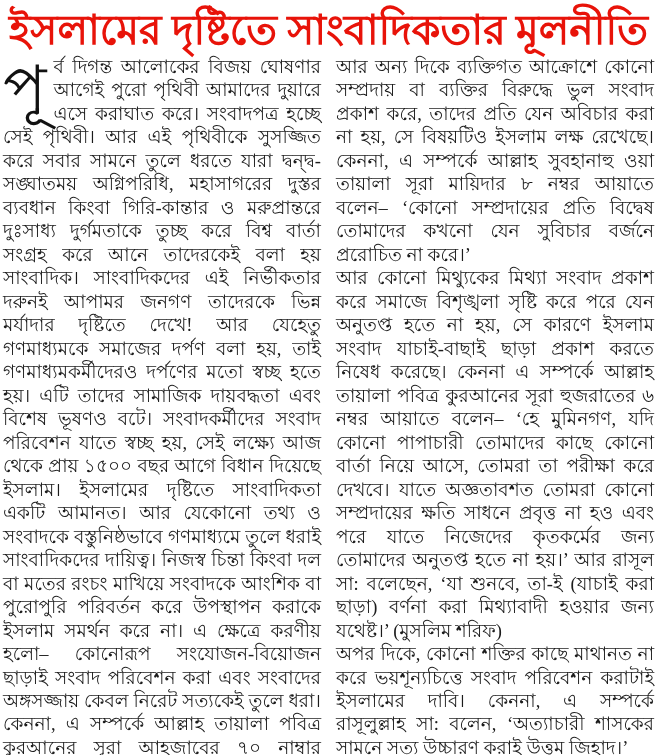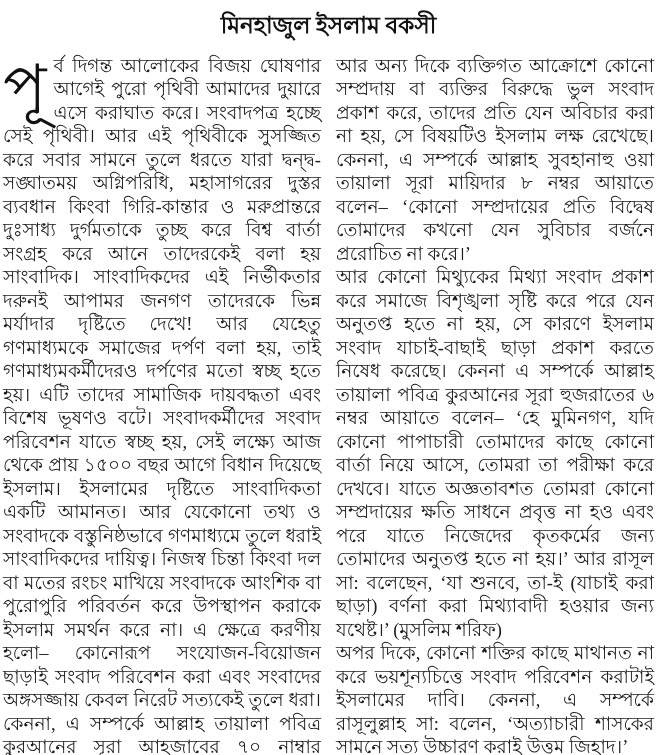--- a/index.html
+++ b/index.html
@@ -56,22 +56,22 @@
     line-height: 0.8;
     padding: 8px 7px 2px 0;
     color: #111111;
   }
 </style>
 </head>
 <body>
 
 <div class="page">
 
+  <h1 class="headline">ইসলামের দৃষ্টিতে সাংবাদিকতার মূলনীতি</h1>
 
-  <div class="byline">মিনহাজুল ইসলাম বকসী</div>
 
   <div class="columns">
 
     <div class="col">
       <p>
         <span class="dropcap">পূ</span><span>র্ব দিগন্ত আলোকের বিজয় ঘোষণার আগেই পুরো পৃথিবী আমাদের দুয়ারে এসে করাঘাত করে। সংবাদপত্র হচ্ছে সেই পৃথিবী। আর এই পৃথিবীকে সুসজ্জিত করে সবার সামনে তুলে ধরতে যারা দ্বন্দ্ব-সঙ্ঘাতময় অগ্নিপরিধি, মহাসাগরের দুস্তর ব্যবধান কিংবা গিরি-কান্তার ও মরুপ্রান্তরে দুঃসাধ্য দুর্গমতাকে তুচ্ছ করে বিশ্ব বার্তা সংগ্রহ করে আনে তাদেরকেই বলা হয় সাংবাদিক। সাংবাদিকদের এই নির্ভীকতার দরুনই আপামর জনগণ তাদেরকে ভিন্ন মর্যাদার দৃষ্টিতে দেখে! আর যেহেতু গণমাধ্যমকে সমাজের দর্পণ বলা হয়, তাই গণমাধ্যমকর্মীদেরও দর্পণের মতো স্বচ্ছ হতে হয়। এটি তাদের সামাজিক দায়বদ্ধতা এবং বিশেষ ভূষণও বটে। সংবাদকর্মীদের সংবাদ পরিবেশন যাতে স্বচ্ছ হয়, সেই লক্ষ্যে আজ থেকে প্রায় ১৫০০ বছর আগে বিধান দিয়েছে ইসলাম। ইসলামের দৃষ্টিতে সাংবাদিকতা একটি আমানত। আর যেকোনো তথ্য ও সংবাদকে বস্তুনিষ্ঠভাবে গণমাধ্যমে তুলে ধরাই সাংবাদিকদের দায়িত্ব। নিজস্ব চিন্তা কিংবা দল বা মতের রংচং মাখিয়ে সংবাদকে আংশিক বা পুরোপুরি পরিবর্তন করে উপস্থাপন করাকে ইসলাম সমর্থন করে না। এ ক্ষেত্রে করণীয় হলো– কোনোরূপ সংযোজন-বিয়োজন ছাড়াই সংবাদ পরিবেশন করা এবং সংবাদের অঙ্গসজ্জায় কেবল নিরেট সত্যকেই তুলে ধরা। কেননা, এ সম্পর্কে আল্লাহ তায়ালা পবিত্র কুরআনের সূরা আহজাবের ৭০ নাম্বার আয়াতে বলেন– ‘হে ইমানদারগণ! আল্লাহকে ভয় করো এবং সঠিক কথা বলো।’</span>
       </p>
 
     </div>
 

